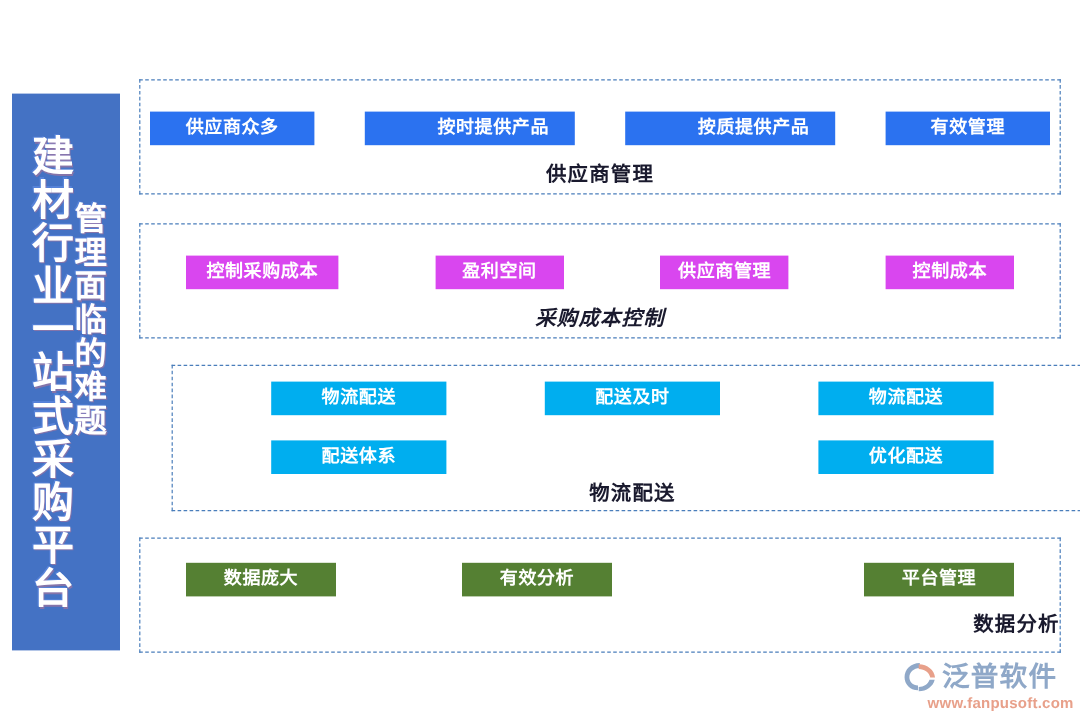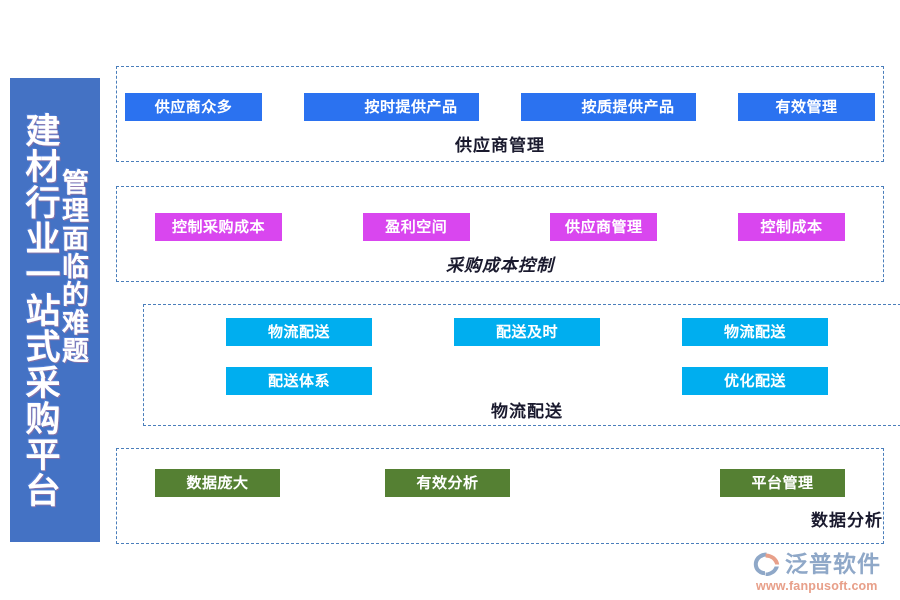--- a/index.html
+++ b/index.html
@@ -149,21 +149,21 @@
     color: #8FA8C8;
     letter-spacing: 1px;
     line-height: 1;
   }
   .logo-url {
     font-size: 12.5px;
     font-weight: bold;
     color: #E8A08A;
     letter-spacing: 0.2px;
     margin-top: 2px;
-    margin-left: 4px;
+    margin-left: 21px;
   }
 </style>
 </head>
 <body>
 
 <div id="stage">
 
   <div class="side-banner">
     <div class="vtext vtext-sub">管理面临的难题</div>
     <div class="vtext vtext-main">建材行业一站式采购平台</div>

